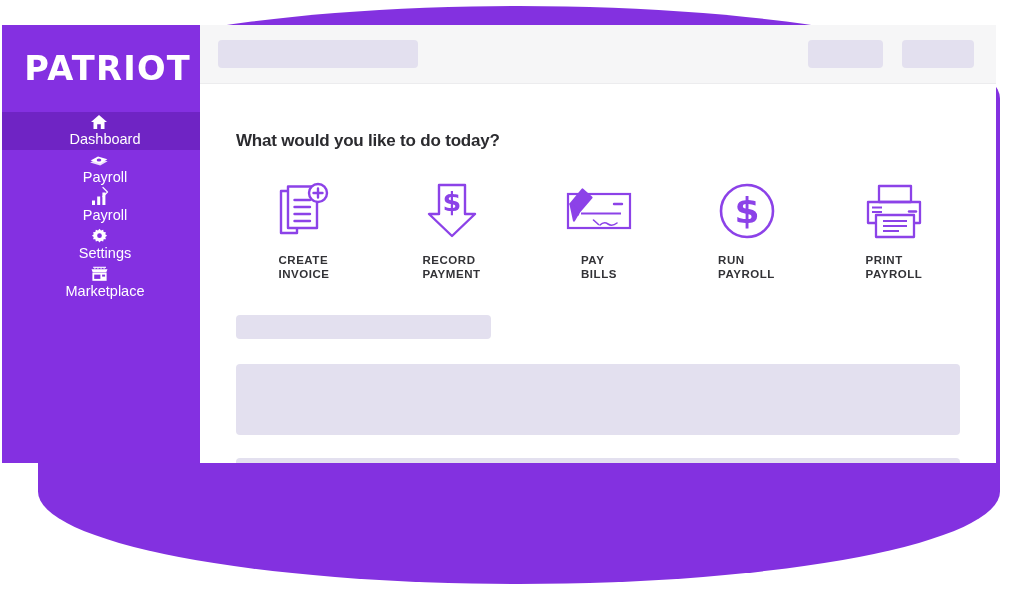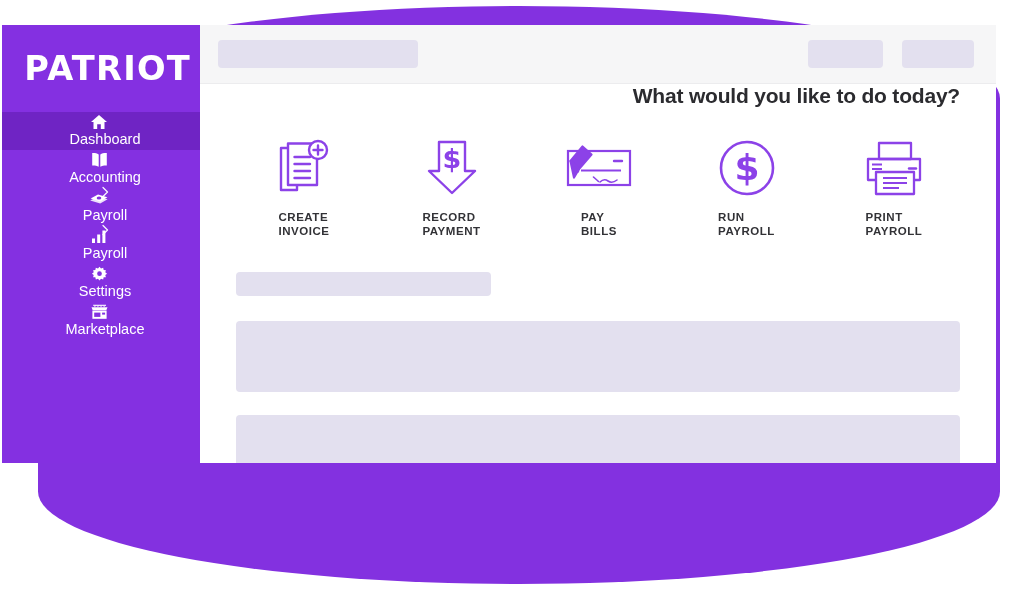--- a/index.html
+++ b/index.html
@@ -128,24 +128,25 @@
 
   .content {
     flex: 1 1 auto;
     padding: 0 36px;
     display: flex;
     flex-direction: column;
     min-height: 0;
   }
 
   .page-title {
-    text-align: right;
-    font-size: 21px;
+    text-align: left;
+    font-size: 17px;
     font-weight: bold;
     color: #2b2b2f;
+    margin-top: 47px;
     letter-spacing: -0.2px;
   }
 
   
   .actions {
     display: flex;
     justify-content: space-between;
     margin-top: 29px;
     padding: 0 4px 0 6px;
   }
@@ -202,34 +203,20 @@
 
         <div class="nav-item active">
           <span class="nav-icon">
             <svg width="18" height="16" viewBox="0 0 18 16">
               <path d="M9 1 L17 8 L14.5 8 L14.5 15 L10.8 15 L10.8 10.2 L7.2 10.2 L7.2 15 L3.5 15 L3.5 8 L1 8 Z" fill="#ffffff"></path>
             </svg>
           </span>
           <span class="nav-label">Dashboard</span>
         </div>
 
-        <div class="nav-item">
-          <span class="nav-icon">
-            <svg width="17" height="16" viewBox="0 0 17 16">
-              <path d="M7.7 2.4 C6 1.3 3.6 1 1.2 1.1 L1.2 13.4 C3.6 13.3 6 13.6 7.7 14.7 Z" fill="#ffffff"></path>
-              <path d="M9.3 2.4 C11 1.3 13.4 1 15.8 1.1 L15.8 13.4 C13.4 13.3 11 13.6 9.3 14.7 Z" fill="#ffffff"></path>
-            </svg>
-          </span>
-          <span class="nav-label">Accounting</span>
-          <span class="nav-chevron">
-            <svg width="10" height="12" viewBox="0 0 10 12">
-              <path d="M3 1.5 L7.5 6 L3 10.5" fill="none" stroke="#ffffff" stroke-width="1.3" stroke-linecap="round" stroke-linejoin="round"></path>
-            </svg>
-          </span>
-        </div>
 
         <div class="nav-item">
           <span class="nav-icon">
             <svg width="20" height="14" viewBox="0 0 20 14">
               <path d="M1.6 7.6 L9 3.4 L18.4 6.2 L11.2 10.6 Z" fill="#ffffff"></path>
               <path d="M1.2 9.6 L9 5.6 L18.6 8.3 L11.2 12.6 Z" fill="#ffffff" opacity="0.85"></path>
               <ellipse cx="10" cy="7.1" rx="2.3" ry="1.5" fill="#8430e1"></ellipse>
             </svg>
           </span>
           <span class="nav-label">Payroll</span>

